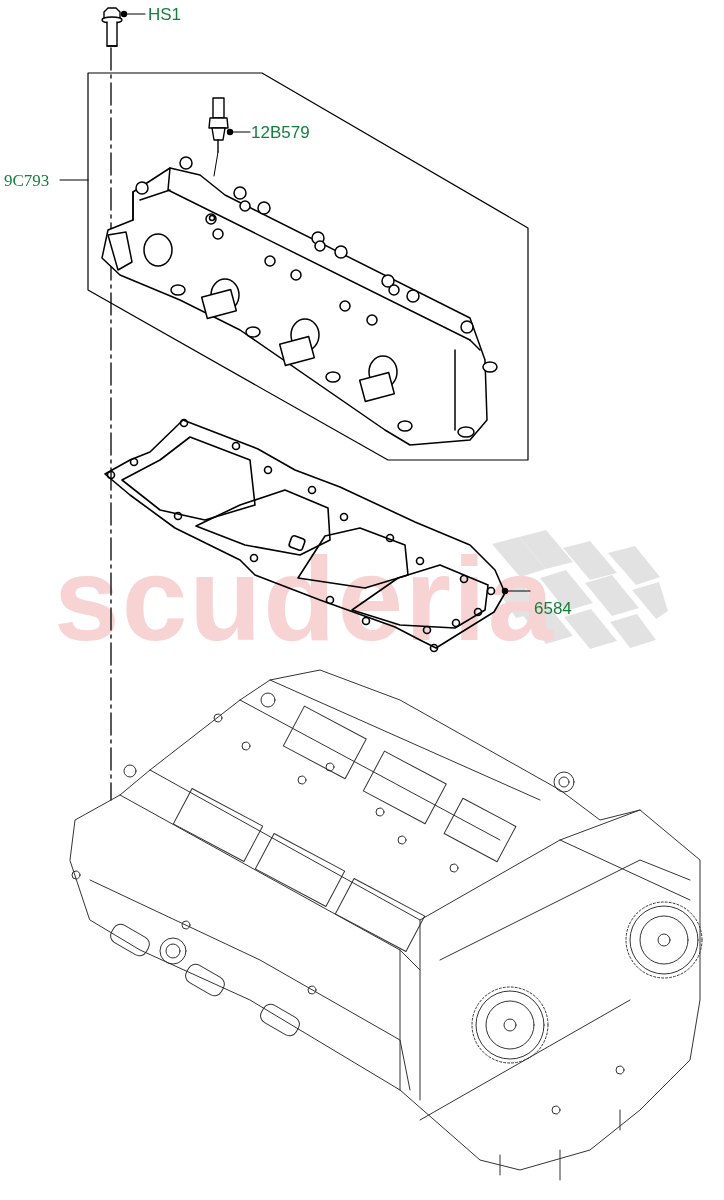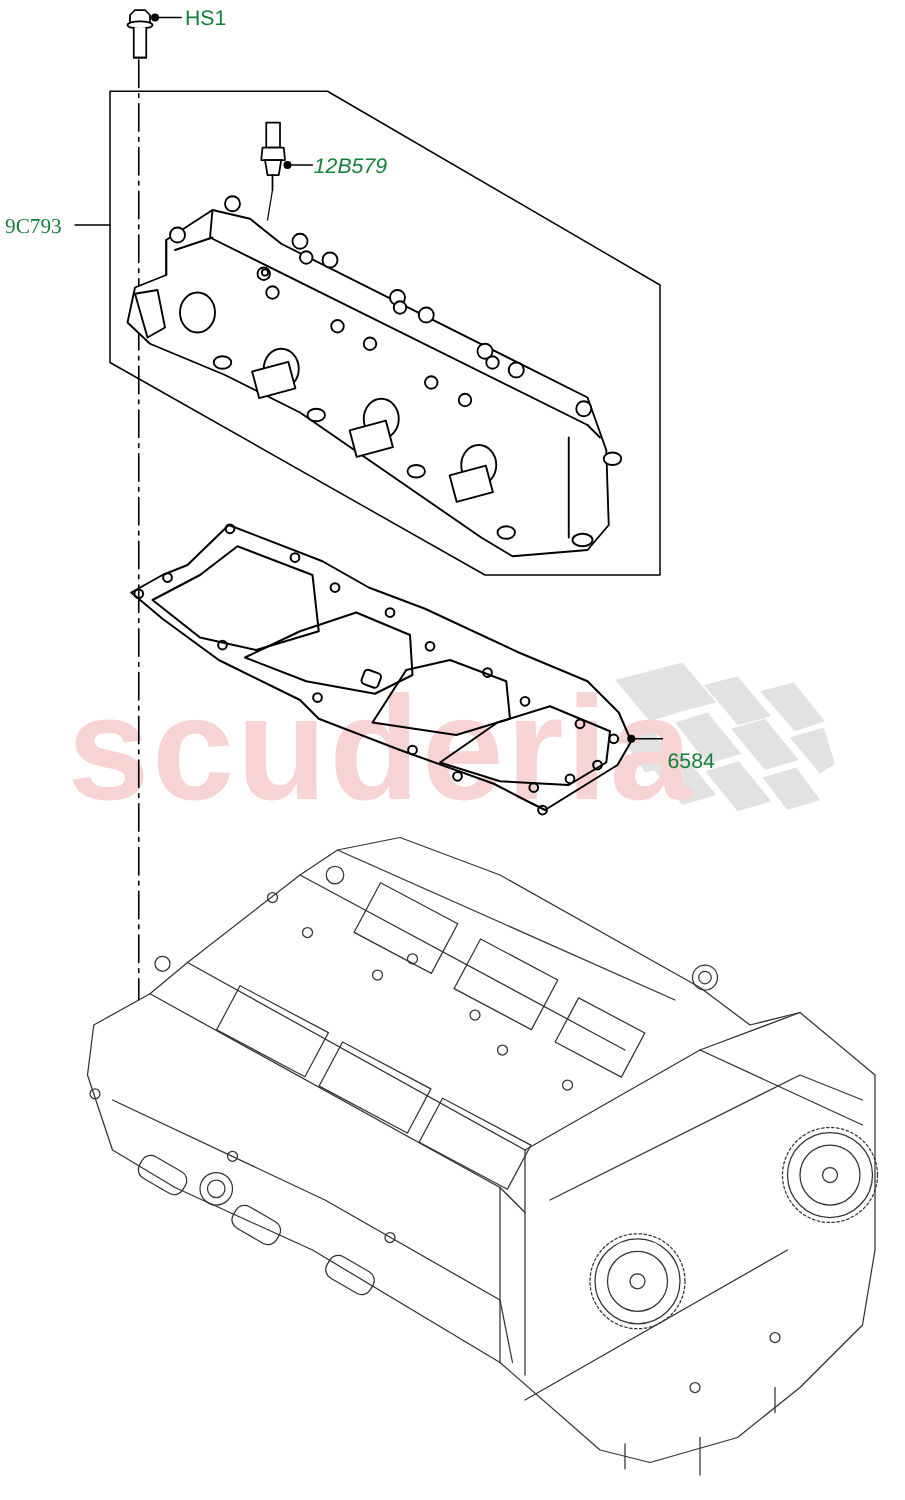--- a/index.html
+++ b/index.html
@@ -188,17 +188,17 @@
         <circle cx="173" cy="951" r="7"></circle>
       <circle cx="556" cy="1110" r="4"></circle>
         <circle cx="620" cy="1070" r="4"></circle>
       <line x1="560" y1="1150" x2="560" y2="1180"></line>
       <line x1="620" y1="1110" x2="620" y2="1130"></line>
       <line x1="500" y1="1155" x2="500" y2="1175"></line>
     </g>
   </svg>
 
   <div class="callout" style="left:148px; top:6px;">HS1</div>
-  <div class="callout" style="left:251px; top:124px;font-style:italic;">12B579</div>
+  <div class="callout" style="left:251px; top:124px;">12B579</div>
   <div class="callout" style="left:4px; top:172px;font-family:Liberation Serif, serif;">9C793</div>
   <div class="callout" style="left:534px; top:600px;text-align:center;">6584</div>
 
 </div>
 
 </body></html>

